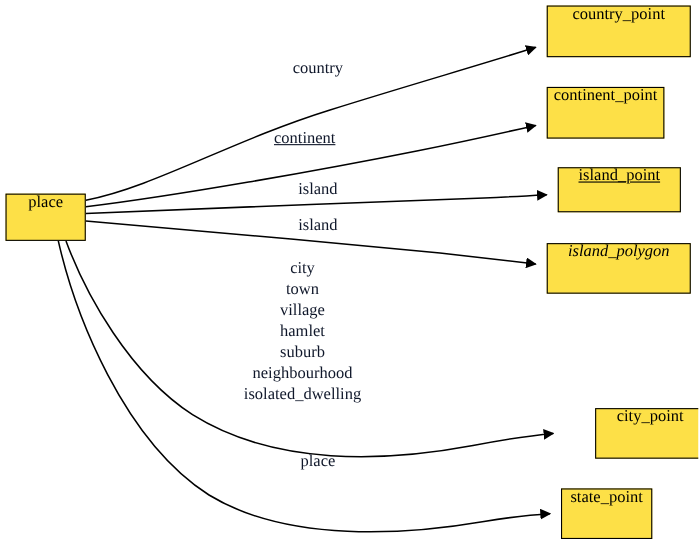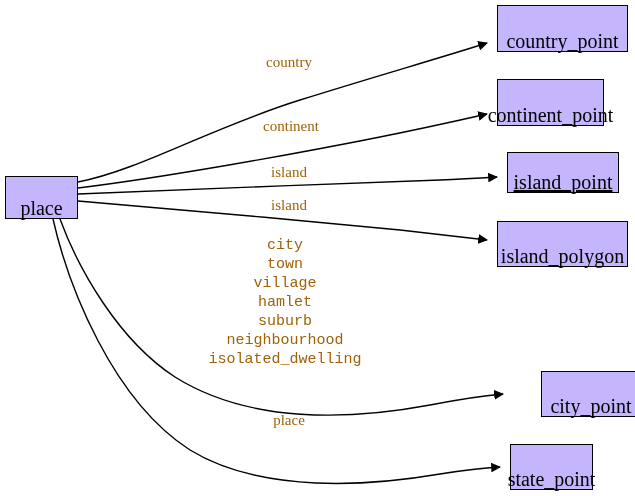--- a/index.html
+++ b/index.html
@@ -19,32 +19,32 @@
     position: absolute;
     left: 0;
     top: 0;
     width: 635px;
     height: 496px;
   }
   .node {
     position: absolute;
     box-sizing: border-box;
     border: 1px solid #000000;
-    background: #c4b5fd;
+    background: #fde047;
     display: flex;
-    align-items: flex-end;
+    align-items: flex-start;
     justify-content: center;
     color: #000000;
-    font-size: 20px;
+    font-size: 15px;
     line-height: 1;
     white-space: nowrap;
   }
   .edge-label {
     position: absolute;
-    color: #a16207;
+    color: #0f172a;
     font-size: 15px;
     line-height: 16px;
     text-align: center;
     white-space: pre;
     transform: translate(-50%, -50%);
   }
   .edge-label.multi {
     line-height: 19px;
   }
 </style>
@@ -75,36 +75,36 @@
       </div>
       <div class="node" style="left: 497px; top: 5px; width: 131px; height: 47px;">
         <span>country_point</span>
       </div>
       <div class="node" style="left: 497px; top: 79px; width: 107px; height: 47px;">
         <span>continent_point</span>
       </div>
       <div class="node" style="left: 507px; top: 152px; width: 112px; height: 41px; text-decoration: underline;">
         <span>island_point</span>
       </div>
-      <div class="node" style="left: 497px; top: 221px; width: 131px; height: 46px;">
+      <div class="node" style="left: 497px; top: 221px; width: 131px; height: 46px; font-style: italic;">
         <span>island_polygon</span>
       </div>
       <div class="node" style="left: 513px; top: 371px; width: 100px; height: 46px; margin-left: 28px;">
         <span>city_point</span>
       </div>
       <div class="node" style="left: 510px; top: 444px; width: 83px; height: 46px;">
         <span>state_point</span>
       </div>
     </div>
   <div id="label-layer">
       <div class="edge-label" style="left: 289px; top: 62px;">country</div>
-      <div class="edge-label" style="left: 291px; top: 126px;">continent</div>
+      <div class="edge-label" style="left: 277px; top: 126px; text-decoration: underline;">continent</div>
       <div class="edge-label" style="left: 289px; top: 172px;">island</div>
       <div class="edge-label" style="left: 289px; top: 205px;">island</div>
-      <div class="edge-label multi" style="left: 285px; top: 302px; font-family: Liberation Mono, monospace;">city
+      <div class="edge-label multi" style="left: 275px; top: 302px;">city
 town
 village
 hamlet
 suburb
 neighbourhood
 isolated_dwelling</div>
       <div class="edge-label" style="left: 289px; top: 420px;">place</div>
     </div>
 
 </div>

